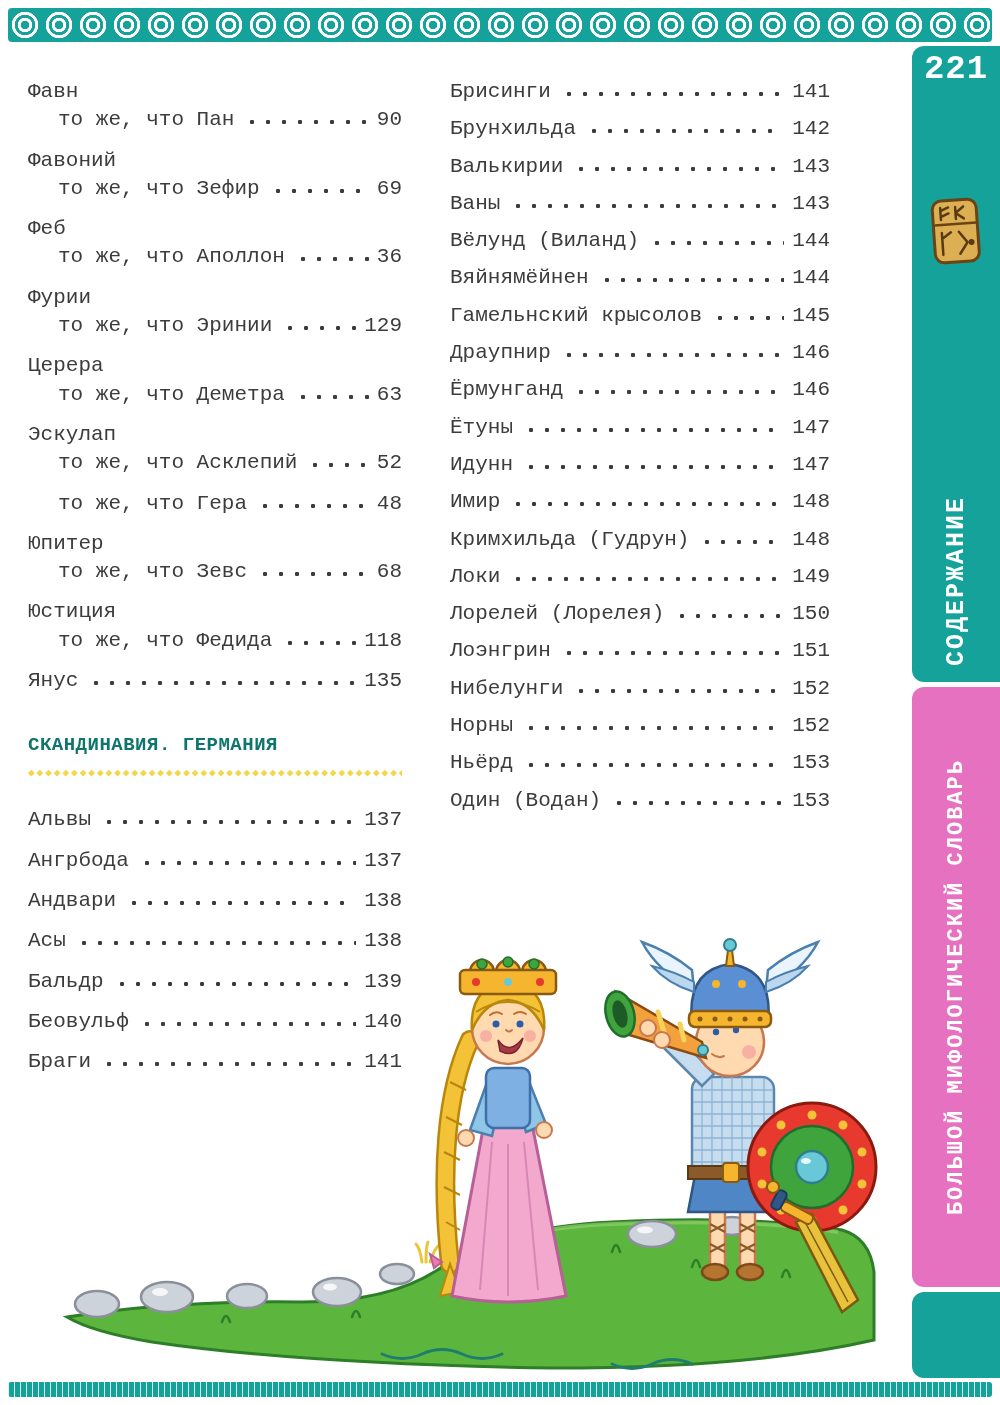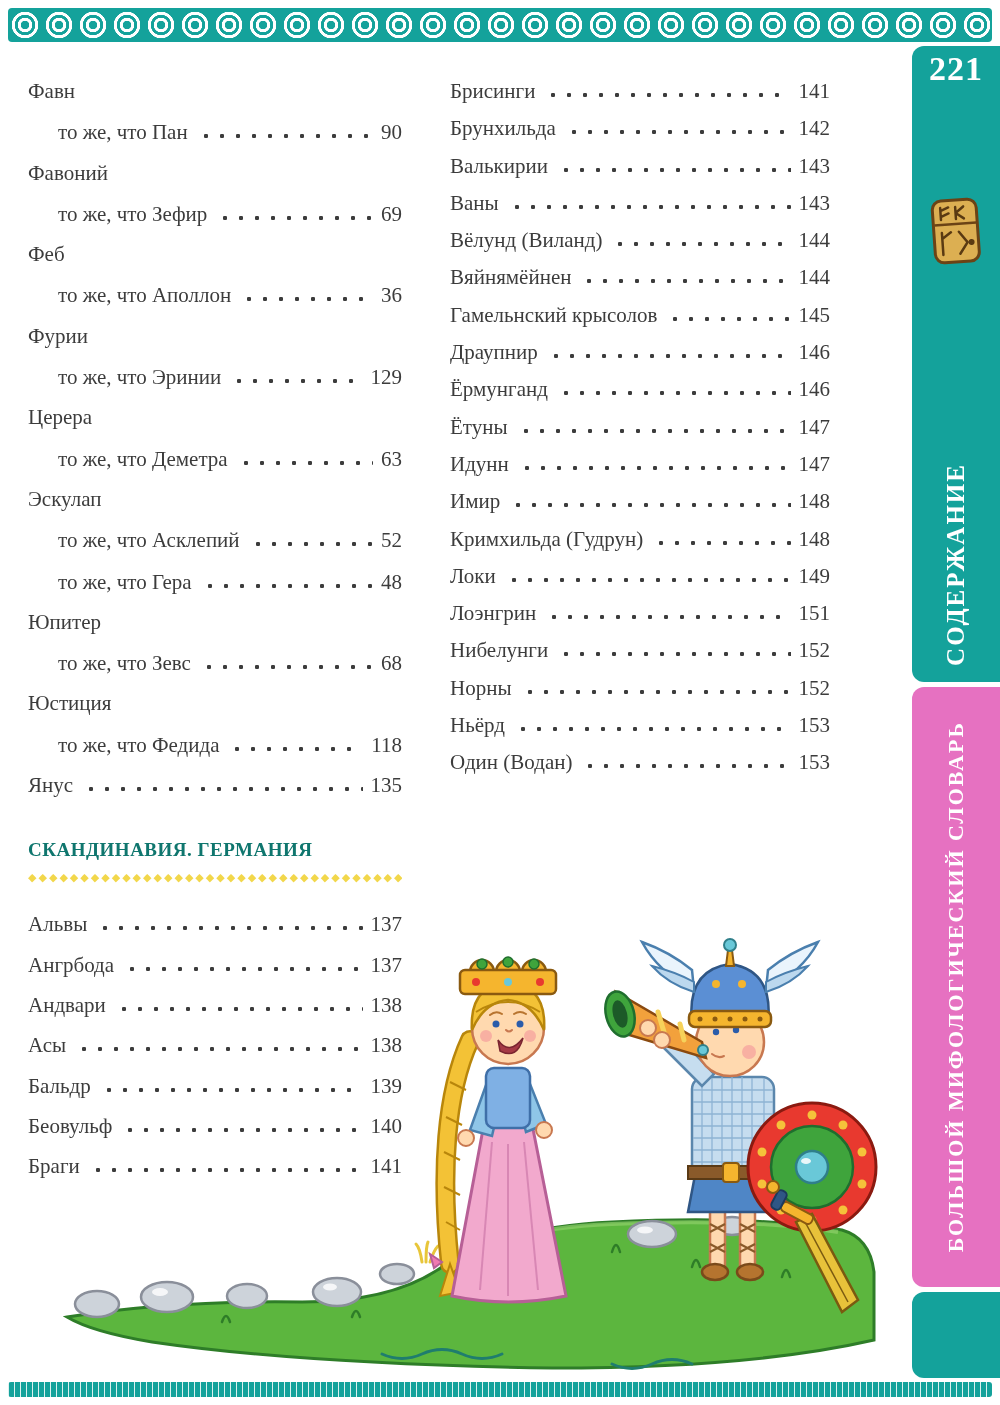--- a/index.html
+++ b/index.html
@@ -2,21 +2,21 @@
 <html><head>
 <meta charset="utf-8">
 <style>
   * { box-sizing: border-box; }
   body { margin: 0; background: #ffffff; }
   .page {
     position: relative;
     width: 1000px;
     height: 1405px;
     background: #ffffff;
-    font-family: Liberation Serif, serif;
+    font-family: Liberation Mono, monospace;
     overflow: hidden;
     padding-left: 36px;
   }
 
   
   .top-band {
     position: absolute; top: 8px; left: 8px; right: 8px; height: 34px;
     background-color: #14a29b;
     background-image: radial-gradient(circle at 17px 17px,
       #14a29b 0 4px, #ffffff 4.5px 7px, #14a29b 7.5px 10px,
@@ -64,21 +64,21 @@
   
   .content {
     position: absolute; left: 28px; top: 78px; width: 802px;
     display: flex; gap: 48px; color: #3c3c3c;
   }
   .col-left { width: 374px; }
   .col-right { width: 380px; }
   .entry { margin-bottom: 13px; font-size: 21px; line-height: 1.3; }
   .col-right .entry { margin-bottom: 10px; }
   .line { display: flex; align-items: baseline; }
-  .sub-line { padding-left: 30px; margin-top: 14px; }
+  .sub-line { padding-left: 30px; margin-top: 1px; }
   .dots {
     flex: 1 1 auto; min-width: 18px; height: 0.85em;
     margin: 0 8px 0 10px; display: inline-block;
     background-image: radial-gradient(circle, #3c3c3c 2px, transparent 2.4px);
     background-size: 16px 6px;
     background-repeat: repeat-x;
     background-position: left bottom;
   }
   .pageno { white-space: nowrap; text-align: right; }
 
@@ -433,20 +433,28 @@
 
   <div class="entry">
     <div class="line term-line">
       <span class="term">Локи</span>
       <span class="dots term-dots"></span>
       <span class="pageno term-page">149</span>
     </div>
 
   </div>
 
+  <div class="entry">
+    <div class="line term-line">
+      <span class="term">Лорелей (Лорелея)</span>
+      <span class="dots term-dots"></span>
+      <span class="pageno term-page">150</span>
+    </div>
+
+  </div>
 
   <div class="entry">
     <div class="line term-line">
       <span class="term">Лоэнгрин</span>
       <span class="dots term-dots"></span>
       <span class="pageno term-page">151</span>
     </div>
 
   </div>
 

